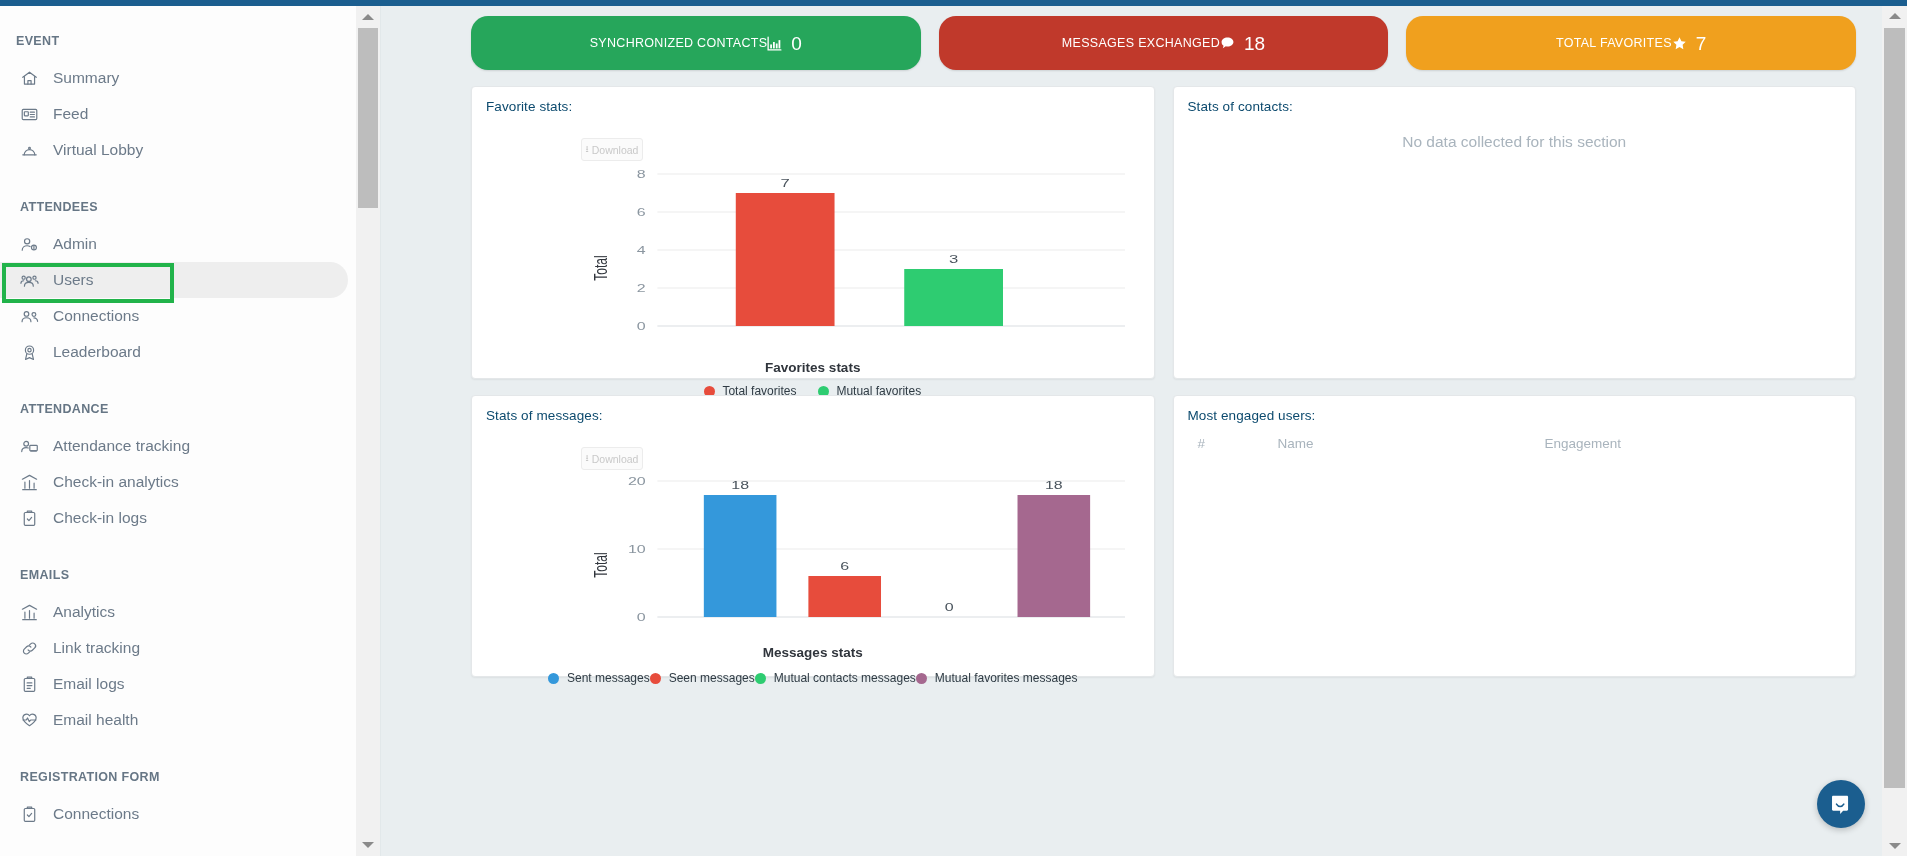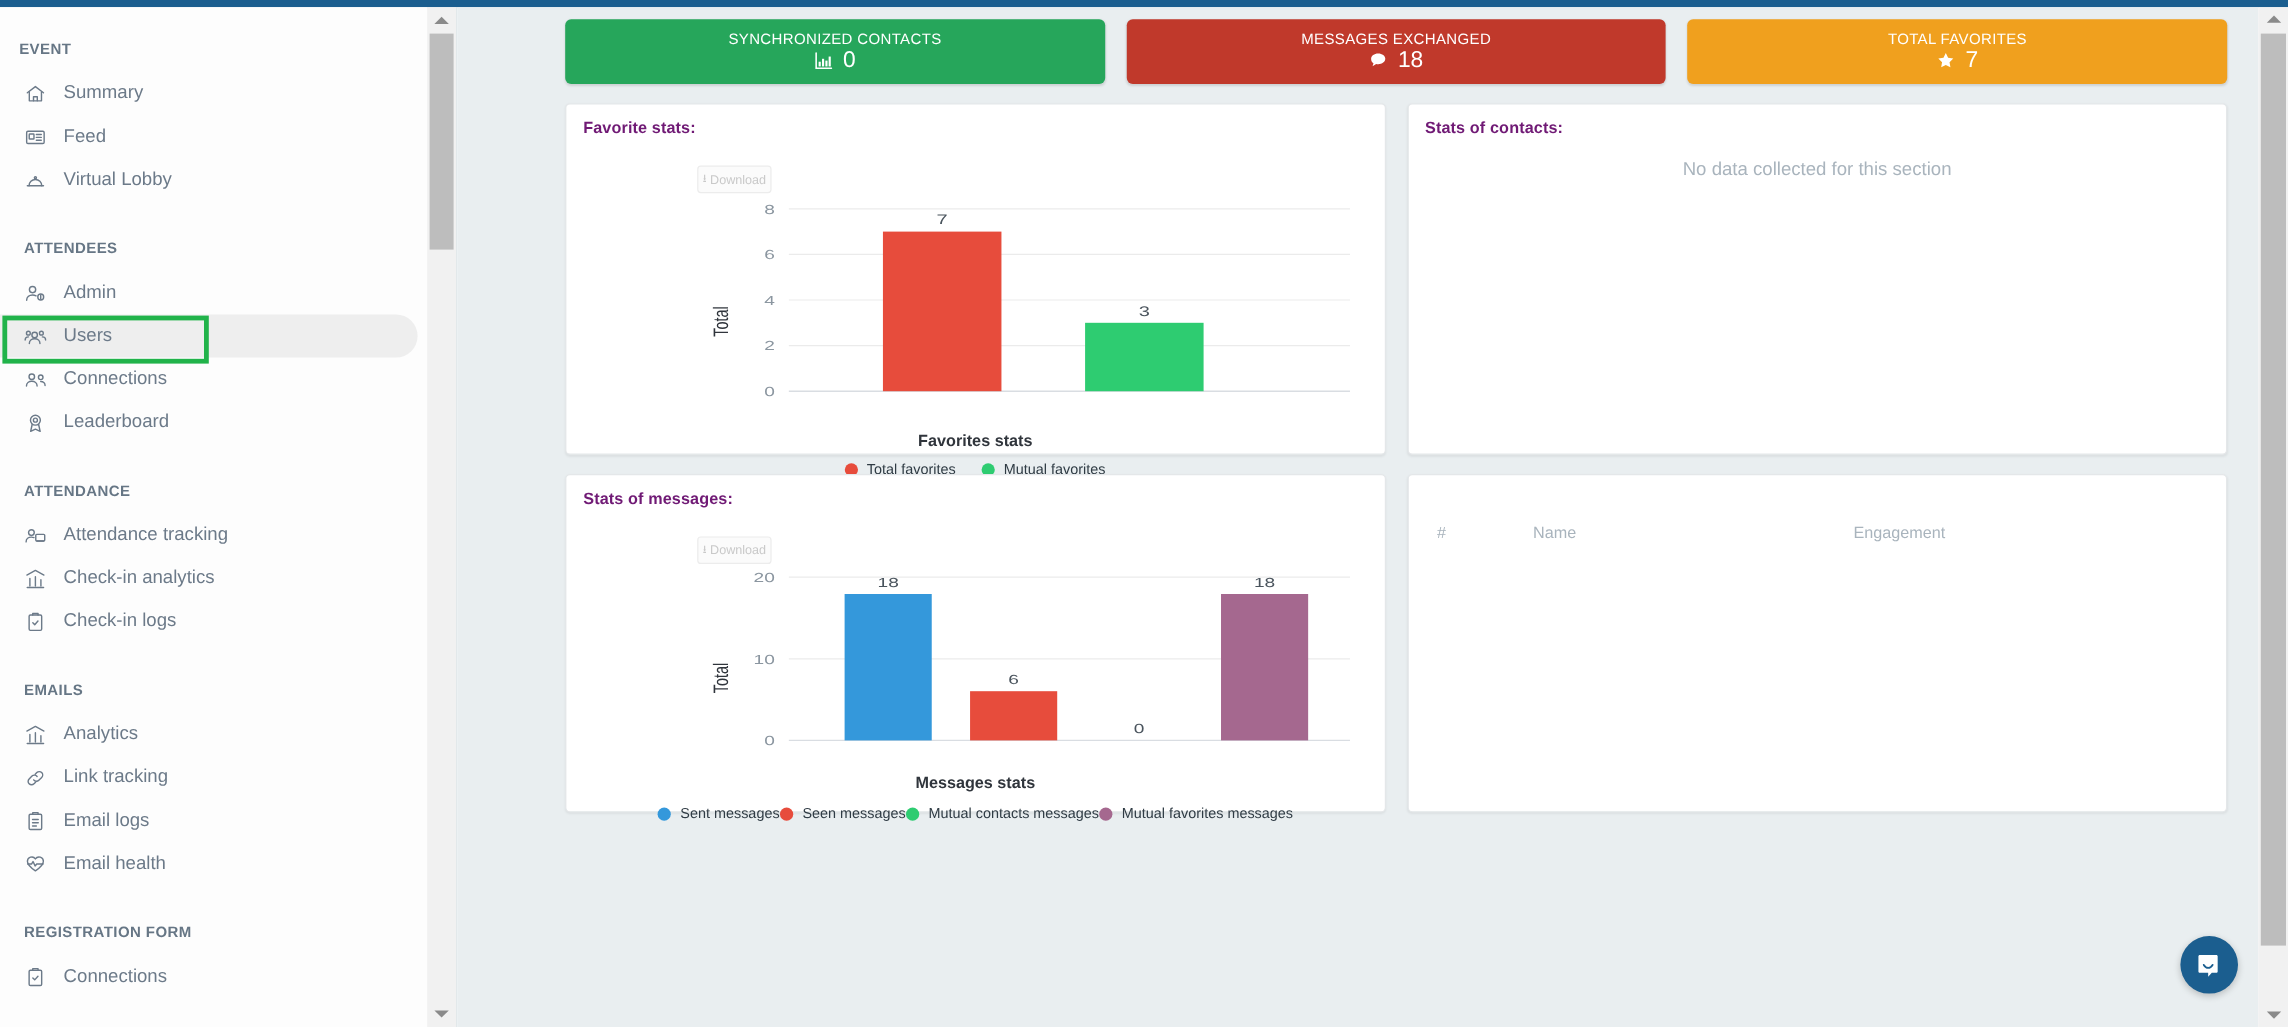--- a/index.html
+++ b/index.html
@@ -104,23 +104,23 @@
     padding: 6px 26px 0 90px;
   }
 
   .cards-row {
     display: flex; gap: 18px;
     margin-top: 4px;
   }
   .stat-card {
     flex: 1;
     height: 54px;
-    border-radius: 5px;
+    border-radius: 17px;
     color: #ffffff;
-    display: flex; flex-direction: column;
+    display: flex; flex-direction: row;
     align-items: center; justify-content: center;
     box-shadow: 0 1px 2px rgba(0,0,0,.12);
   }
   .stat-card .t {
     font-size: 12.5px; letter-spacing: .3px; font-weight: normal;
     margin-bottom: 1px;
   }
   .stat-card .v {
     display: flex; align-items: center; gap: 9px;
     font-size: 19px; font-weight: 300; line-height: 1;
@@ -134,21 +134,21 @@
   .panel {
     flex: 1;
     background: #ffffff;
     border: 1px solid #e4e7e9;
     border-radius: 4px;
     box-shadow: 0 1px 2px rgba(0,0,0,.06);
     padding: 12px 14px 12px 14px;
     position: relative;
   }
   .panel-title {
-    font-size: 13.5px; color: #701a75; font-weight: bold;
+    font-size: 13.5px; color: #0c4a6e; font-weight: normal;
     letter-spacing: .1px;
   }
   .panel.h1 { height: 293px; }
   .panel.h2 { height: 282px; }
 
   .empty-msg {
     position: absolute; left: 0; right: 0; top: 46px;
     text-align: center; color: #a9b4bd; font-size: 15.5px;
   }
 
@@ -577,20 +577,21 @@
               <span class="li">
                 <span class="dot" style="background:#a5688f"></span>
                 <span>Mutual favorites messages</span>
               </span>
             </div>
           </div>
         </div>
       </section>
 
       <section class="panel h2">
+        <div class="panel-title">Most engaged users:</div>
         <div class="mini-table">
           <div class="c0">#</div>
           <div class="c1">Name</div>
           <div class="c2">Engagement</div>
         </div>
       </section>
 
     </div>
 
   </main>

